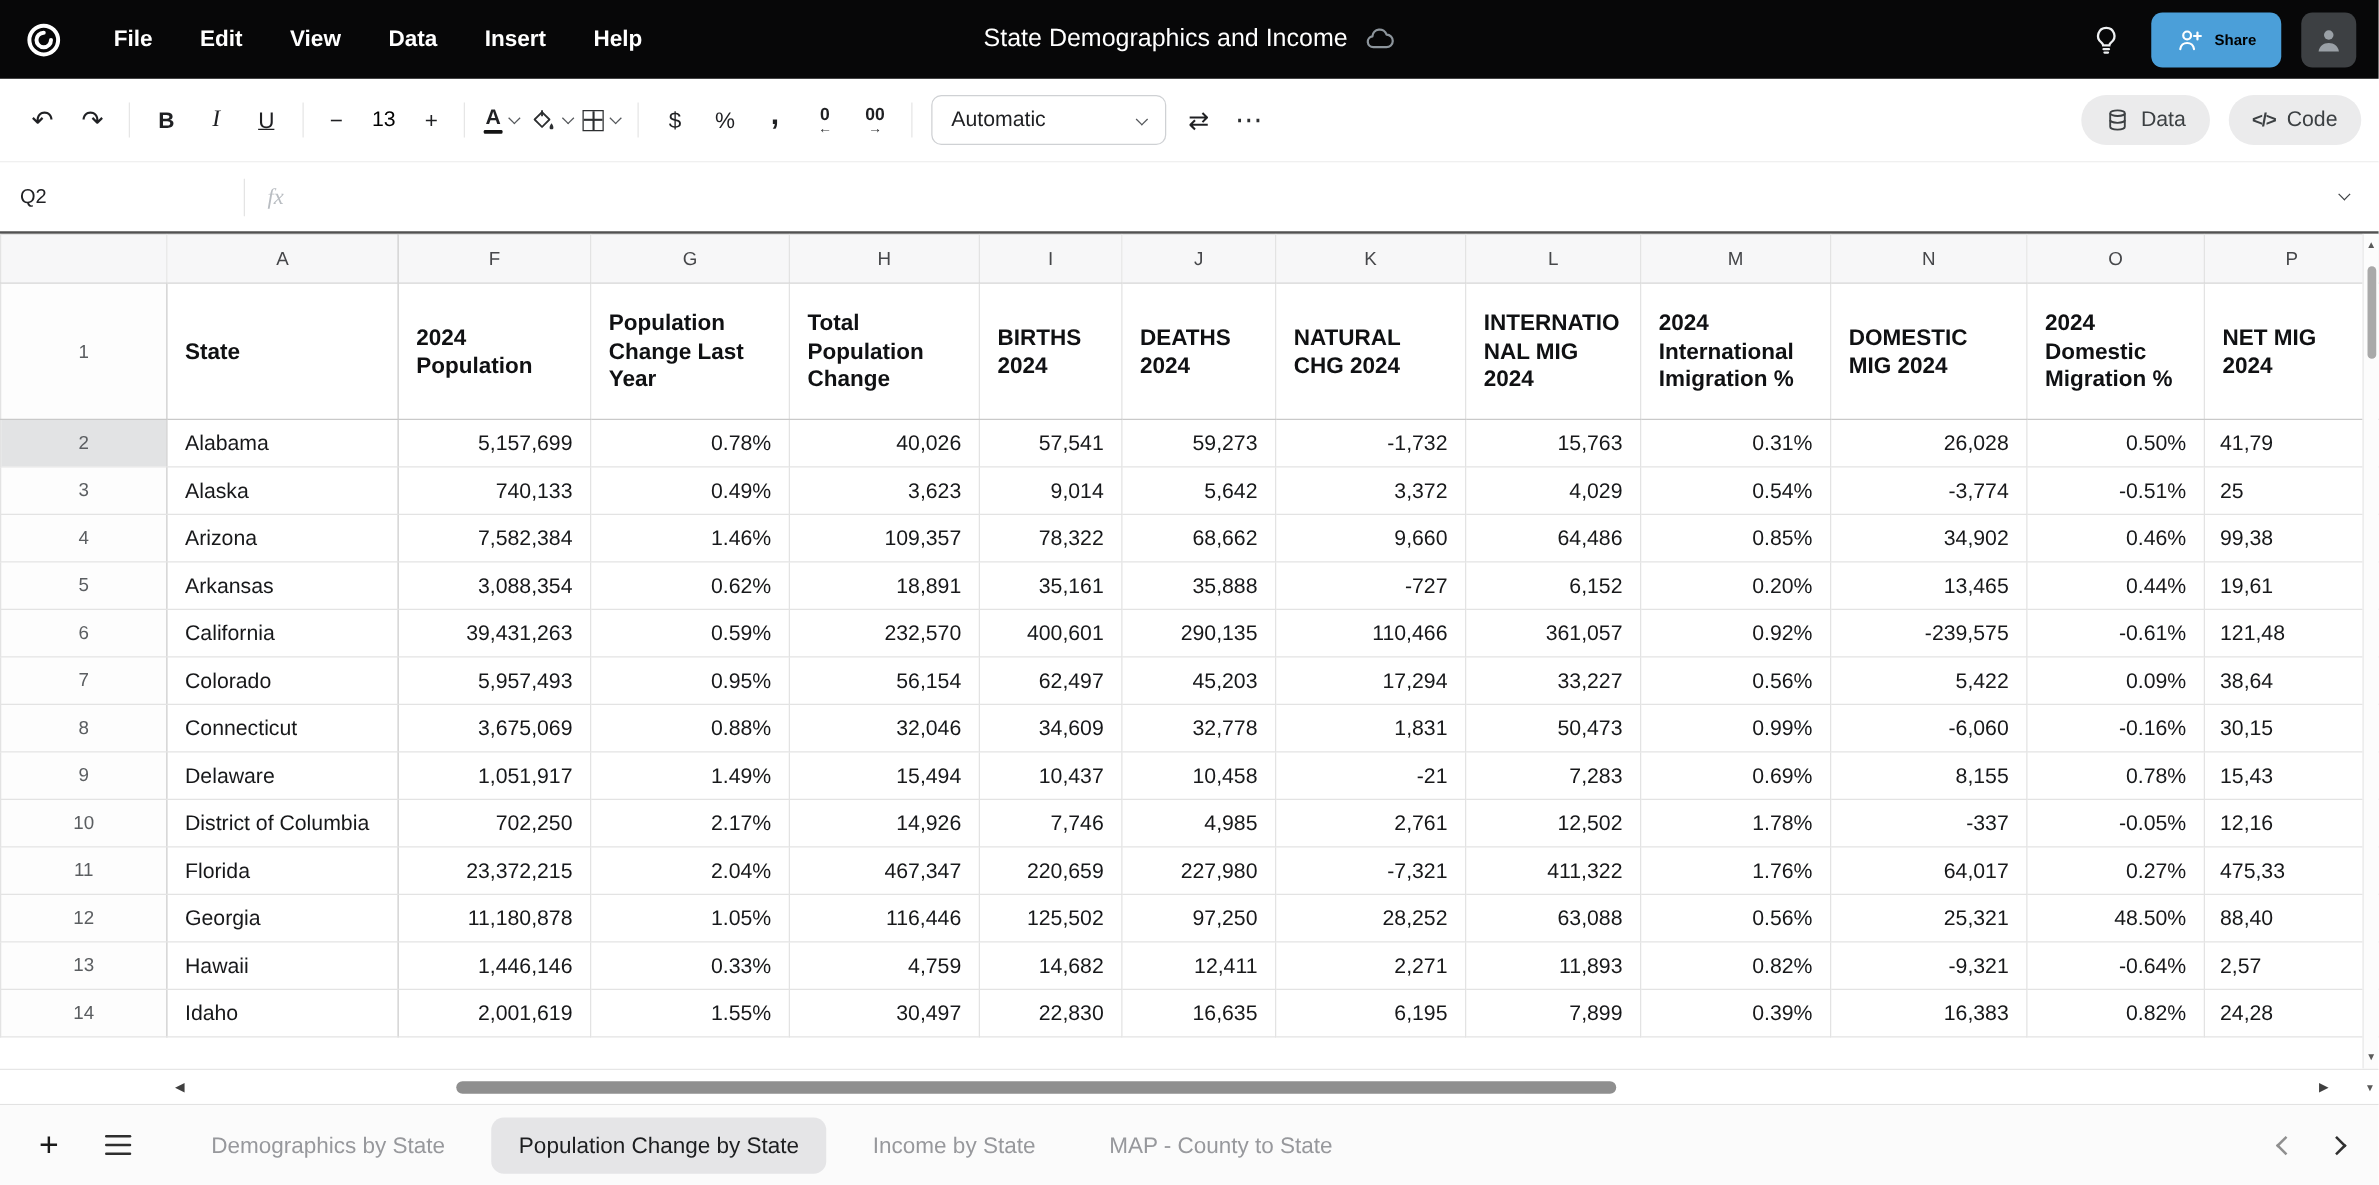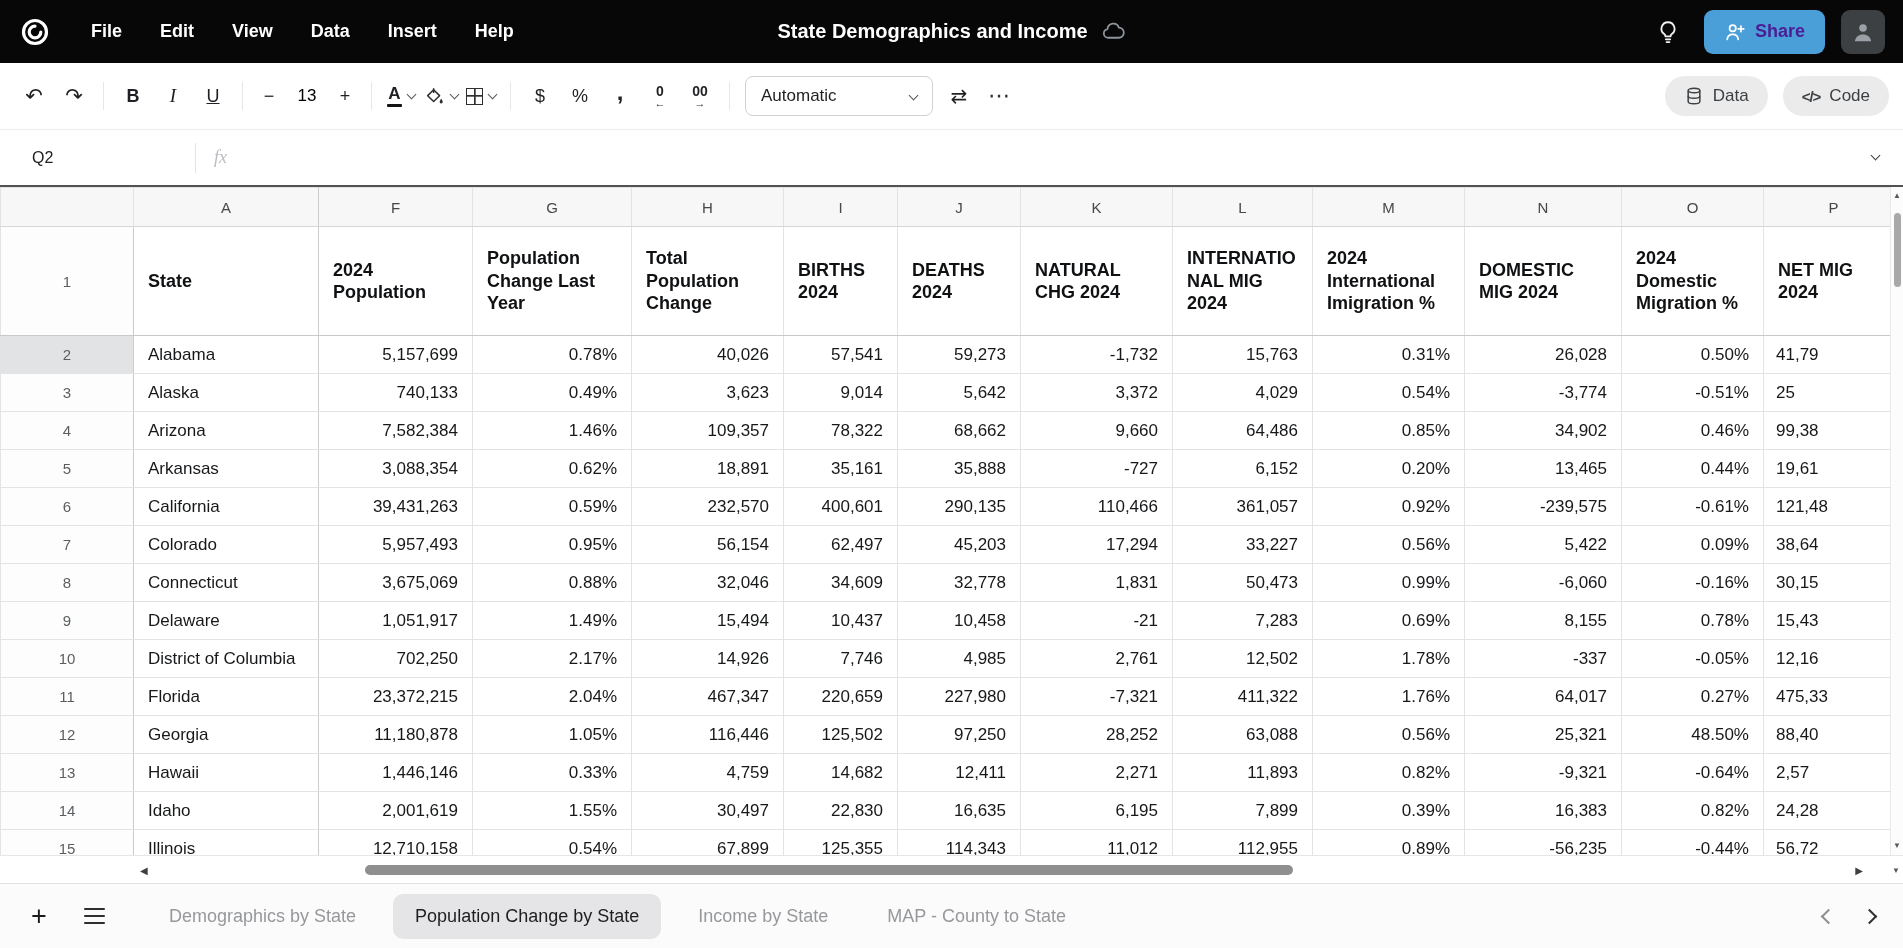--- a/index.html
+++ b/index.html
@@ -9,25 +9,25 @@
 
   .app { display:flex; flex-direction:column; width:1903px; height:948px; }
 
   
   .topbar { height:63px; flex:0 0 auto; background:#070708; display:flex; align-items:center;
     padding:0 18px; position:relative; color:#fff; }
   .logo { width:34px; height:34px; display:flex; align-items:center; justify-content:center; margin-right:20px; }
   .menus { display:flex; align-items:flex-end; }
   .menu { color:#fff; font-size:18px; font-weight:600; padding:10px 19px; border-radius:6px; }
   .doc-title { position:absolute; left:50%; transform:translateX(-50%); display:flex; align-items:center; gap:13px; }
-  .doc-title span { font-size:20px; font-weight:700; color:#fff; white-space:nowrap; }
+  .doc-title span { font-size:20px; font-weight:400; color:#fff; white-space:nowrap; }
   .topbar-right { margin-left:auto; display:flex; align-items:center; gap:16px; }
   .bulb-btn { width:40px; height:40px; display:flex; align-items:center; justify-content:center; }
-  .share-btn { display:flex; align-items:center; gap:9px; background:#4b9fd9; color:#4c1d95;
-    height:44px; padding:0 20px; border-radius:9px; font-size:18px; font-weight:600; }
+  .share-btn { display:flex; align-items:center; gap:9px; background:#4b9fd9; color:#000000;
+    height:44px; padding:0 20px; border-radius:9px; font-size:12px; font-weight:600; }
   .avatar-btn { width:44px; height:44px; border-radius:9px; background:#3d4043;
     display:flex; align-items:center; justify-content:center; }
 
   
   .toolbar { height:67px; flex:0 0 auto; background:#fff; border-bottom:1px solid #ececec;
     display:flex; align-items:center; padding:0 14px; }
   .tb-btn { min-width:40px; height:40px; border-radius:7px; display:flex; align-items:center;
     justify-content:center; font-size:18px; color:#1f2023; }
   .tb-btn.narrow { min-width:34px; }
   .sep { width:1px; height:28px; background:#e6e6e6; margin:0 9px; flex:0 0 auto; }
@@ -55,21 +55,21 @@
   .fmt-select .chv { margin-top:-2px; }
   .swap { font-size:20px; }
   .more { font-size:22px; color:#2d2f31; }
   .toolbar-right { margin-left:auto; display:flex; align-items:center; gap:15px; }
   .pill { display:flex; align-items:center; gap:9px; height:40px; padding:0 19px; border-radius:20px;
     background:#ebebec; font-size:17px; font-weight:500; color:#3c4043; }
   .code-glyph { font-size:15px; font-weight:700; letter-spacing:-1px; }
 
   
   .formula-bar { height:55px; flex:0 0 auto; background:#fff; display:flex; align-items:center; }
-  .name-box { width:195px; padding-left:32px; font-size:16px; color:#202124; }
+  .name-box { width:195px; padding-left:16px; font-size:16px; color:#202124; }
   .fb-div { width:1px; height:30px; background:#e4e4e4; }
   .fx { font-family:"Liberation Serif", serif; font-style:italic; font-size:18px; color:#b9bdc2; margin:10px 18px; }
   .fb-input { flex:1; height:100%; }
   .fb-chv { margin-right:24px; border-color:#3c4043; }
 
   
   .grid-wrap { position:relative; flex:1 1 auto; overflow:hidden; background:#fff; border-top:2px solid #525252; }
   table.sheet { border-collapse:collapse; table-layout:fixed; width:1903px; }
   .sheet th, .sheet td { border:1px solid #e3e3e3; overflow:hidden; white-space:nowrap; padding:0; }
   .sheet th.corner, .sheet th.col-letter { background:#f7f7f8; border-bottom:1px solid #d6d6d6; }
@@ -493,35 +493,20 @@
             <td class="cell ar">30,497</td>
             <td class="cell ar">22,830</td>
             <td class="cell ar">16,635</td>
             <td class="cell ar">6,195</td>
             <td class="cell ar">7,899</td>
             <td class="cell ar">0.39%</td>
             <td class="cell ar">16,383</td>
             <td class="cell ar">0.82%</td>
             <td class="cell clip">24,28</td>
           </tr>
-          <tr>
-            <td class="row-num">15</td>
-            <td class="cell al">Illinois</td>
-            <td class="cell ar">12,710,158</td>
-            <td class="cell ar">0.54%</td>
-            <td class="cell ar">67,899</td>
-            <td class="cell ar">125,355</td>
-            <td class="cell ar">114,343</td>
-            <td class="cell ar">11,012</td>
-            <td class="cell ar">112,955</td>
-            <td class="cell ar">0.89%</td>
-            <td class="cell ar">-56,235</td>
-            <td class="cell ar">-0.44%</td>
-            <td class="cell clip">56,72</td>
-          </tr>
         </tbody>
       </table>
     <div class="vscroll">
       <span class="vs-arrow">▲</span>
       <span class="vs-thumb"></span>
       <span class="vs-spacer"></span>
       <span class="vs-arrow">▼</span>
     </div>
   </div>
 

